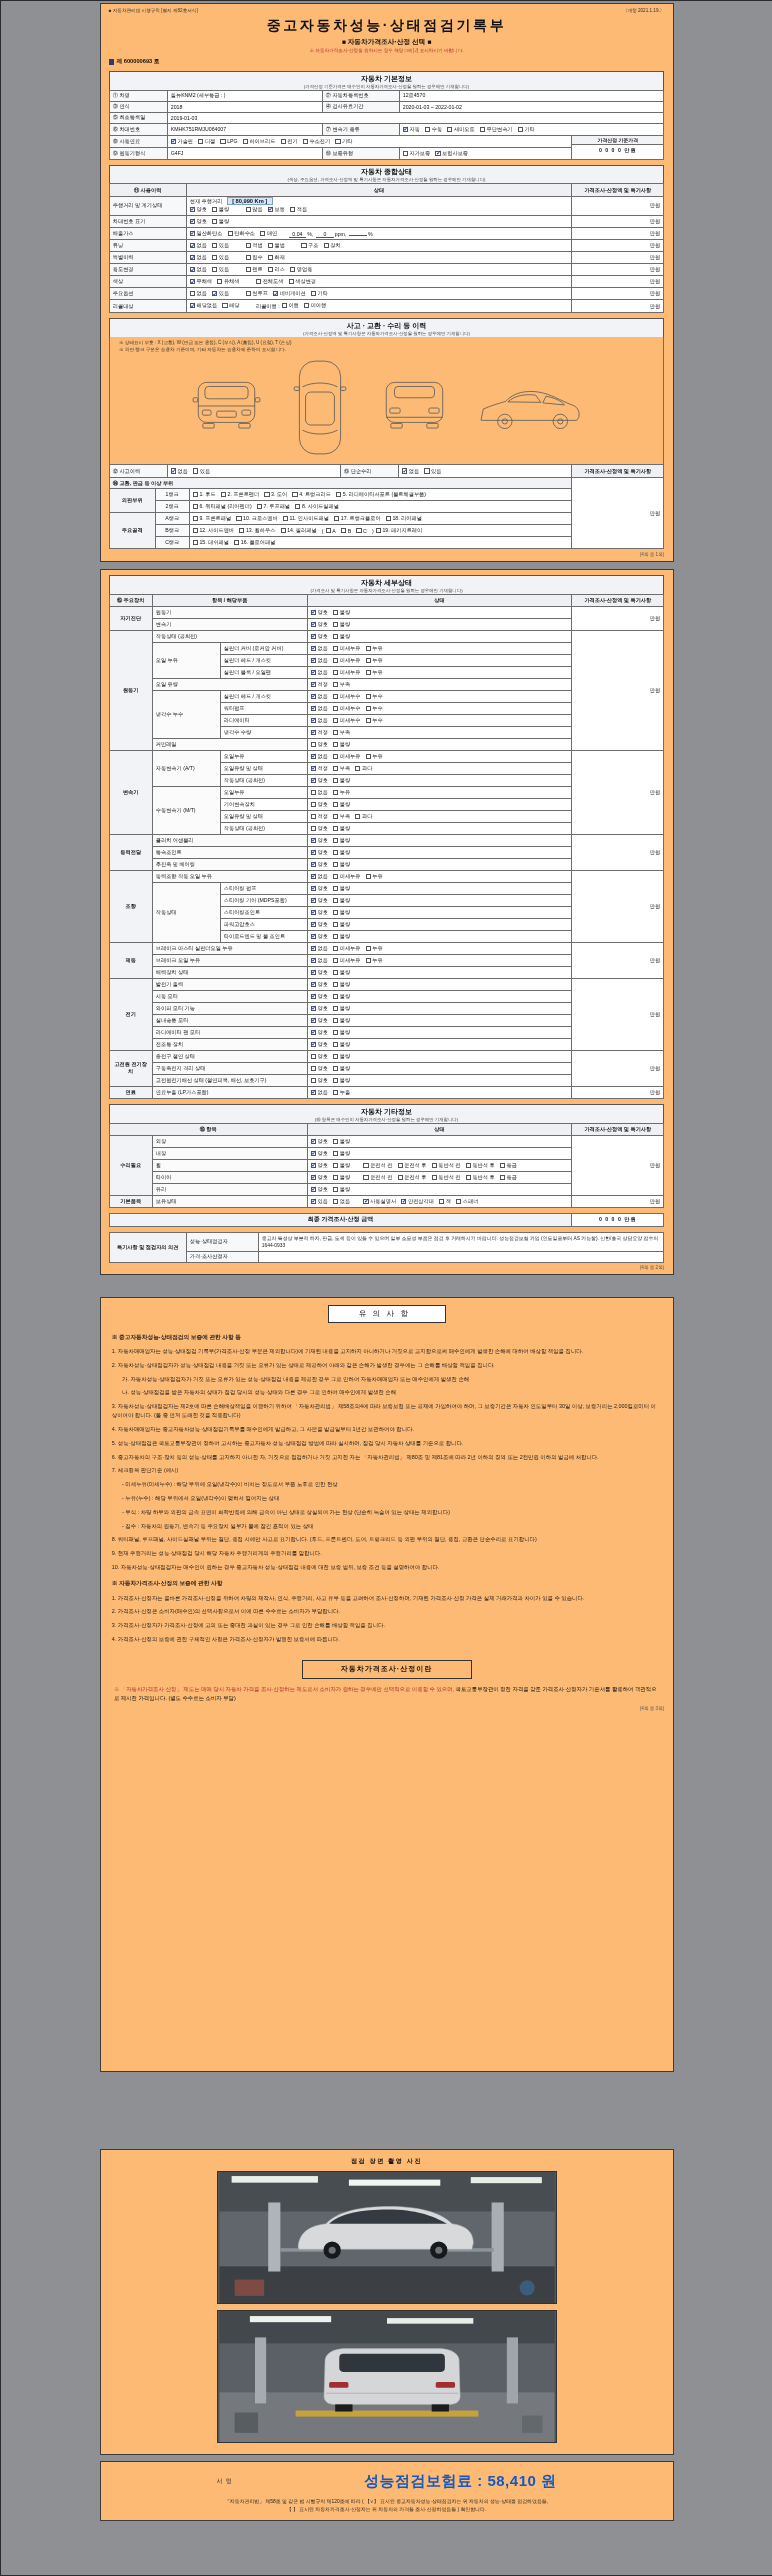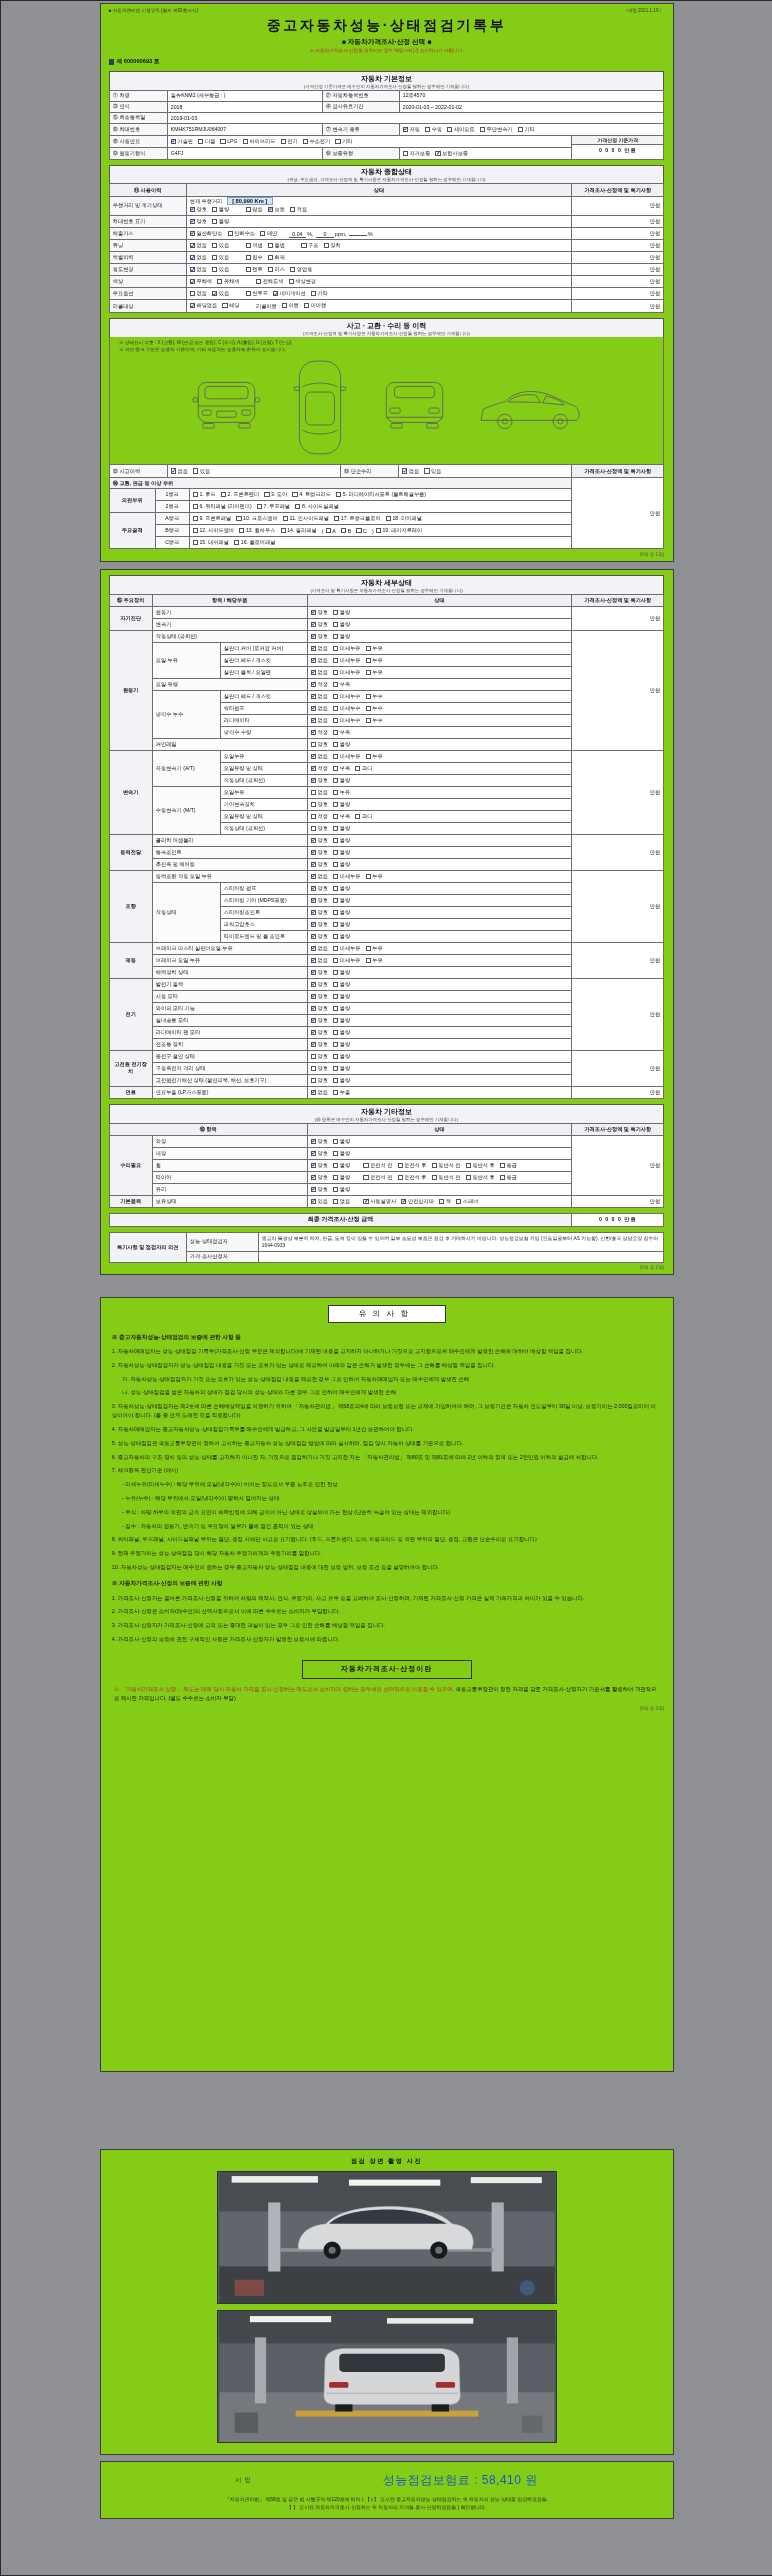--- a/index.html
+++ b/index.html
@@ -1,19 +1,19 @@
 <!DOCTYPE html>
 <html style="font-size:8.2px"><head>
 <meta charset="utf-8">
 <style>
   *{box-sizing:border-box;margin:0;padding:0;}
   html,body{width:773px;height:2576px;}
   body{background:#8e9094;font-family:"Liberation Sans",sans-serif;color:#111;overflow:hidden;position:relative;}
   .outer-border{position:absolute;inset:0;border:1px solid #2a2a2a;pointer-events:none;z-index:50;}
-  .panel{width:574px;margin:0 auto;background:#84cc16;border:0.5px solid #3c3c3c;padding:4.1px 8.2px 4.1px;}
+  .panel{width:574px;margin:0 auto;background:#fdba74;border:0.5px solid #3c3c3c;padding:4.1px 8.2px 4.1px;}
   .p1{margin-top:3.1px;}
   .p2{margin-top:7.2px;}
   .p3{margin-top:21.6px;min-height:775px;}
   .pphotos{margin-top:77px;padding:6.2px 8.2px;}
   .psig{margin-top:6.2px;padding:7.2px 8.2px 6.2px;}
   .formref{display:flex;justify-content:space-between;font-size:4.6px;color:#333;}
   .maintitle{text-align:center;font-size:14px;font-weight:bold;letter-spacing:2.6px;margin-top:4.1px;}
   .subtitle{text-align:center;font-size:6.7px;font-weight:bold;margin-top:2.6px;}
   .subnote{text-align:center;font-size:4.6px;color:#b03030;margin-top:1px;}
   .docno{font-size:5.7px;font-weight:bold;margin:5.2px 0 2.1px;display:flex;align-items:center;gap:2.6px;}
@@ -56,21 +56,21 @@
   .np{font-size:5.4px;line-height:1.7;color:#1c1c1c;margin:0 3.1px 4.6px;text-align:left;}
   .nb{font-weight:bold;font-size:5.7px;margin-top:7.2px;}
   .ind1{margin-left:13.4px;}
   .pdefbox{width:170px;margin:15.5px auto 6.2px;border:0.8px solid #333;text-align:center;font-weight:bold;font-size:7px;padding:3.6px 0;letter-spacing:1px;}
   .redline{font-size:5.4px;line-height:1.7;margin:0 5.2px;}
   .redline .red{color:#b03030;}
   .photo-header{text-align:center;font-size:6.2px;font-weight:bold;letter-spacing:1.5px;margin:1px 0 3.1px;}
   .photo{width:340px;height:133px;display:block;margin:5.2px auto;background:#555;border:0.5px solid #333;}
   .sigrow{display:flex;justify-content:center;align-items:center;gap:129px;margin:3.1px 0 6.2px;}
   .siglabel{font-size:6.2px;color:#333;letter-spacing:3.1px;}
-  .insurance{font-size:12px;font-weight:normal;color:#1558c0;letter-spacing:0.5px;}
+  .insurance{font-size:15px;font-weight:bold;color:#1558c0;letter-spacing:0.5px;}
   .footline{text-align:center;font-size:4.9px;color:#222;line-height:1.6;}
 </style>
 </head>
 <body>
 
 <div class="outer-border"></div>
 
 <section class="panel p1">
   <div class="formref">
     <span>■ 자동차관리법 시행규칙 [별지 제82호서식]</span>

